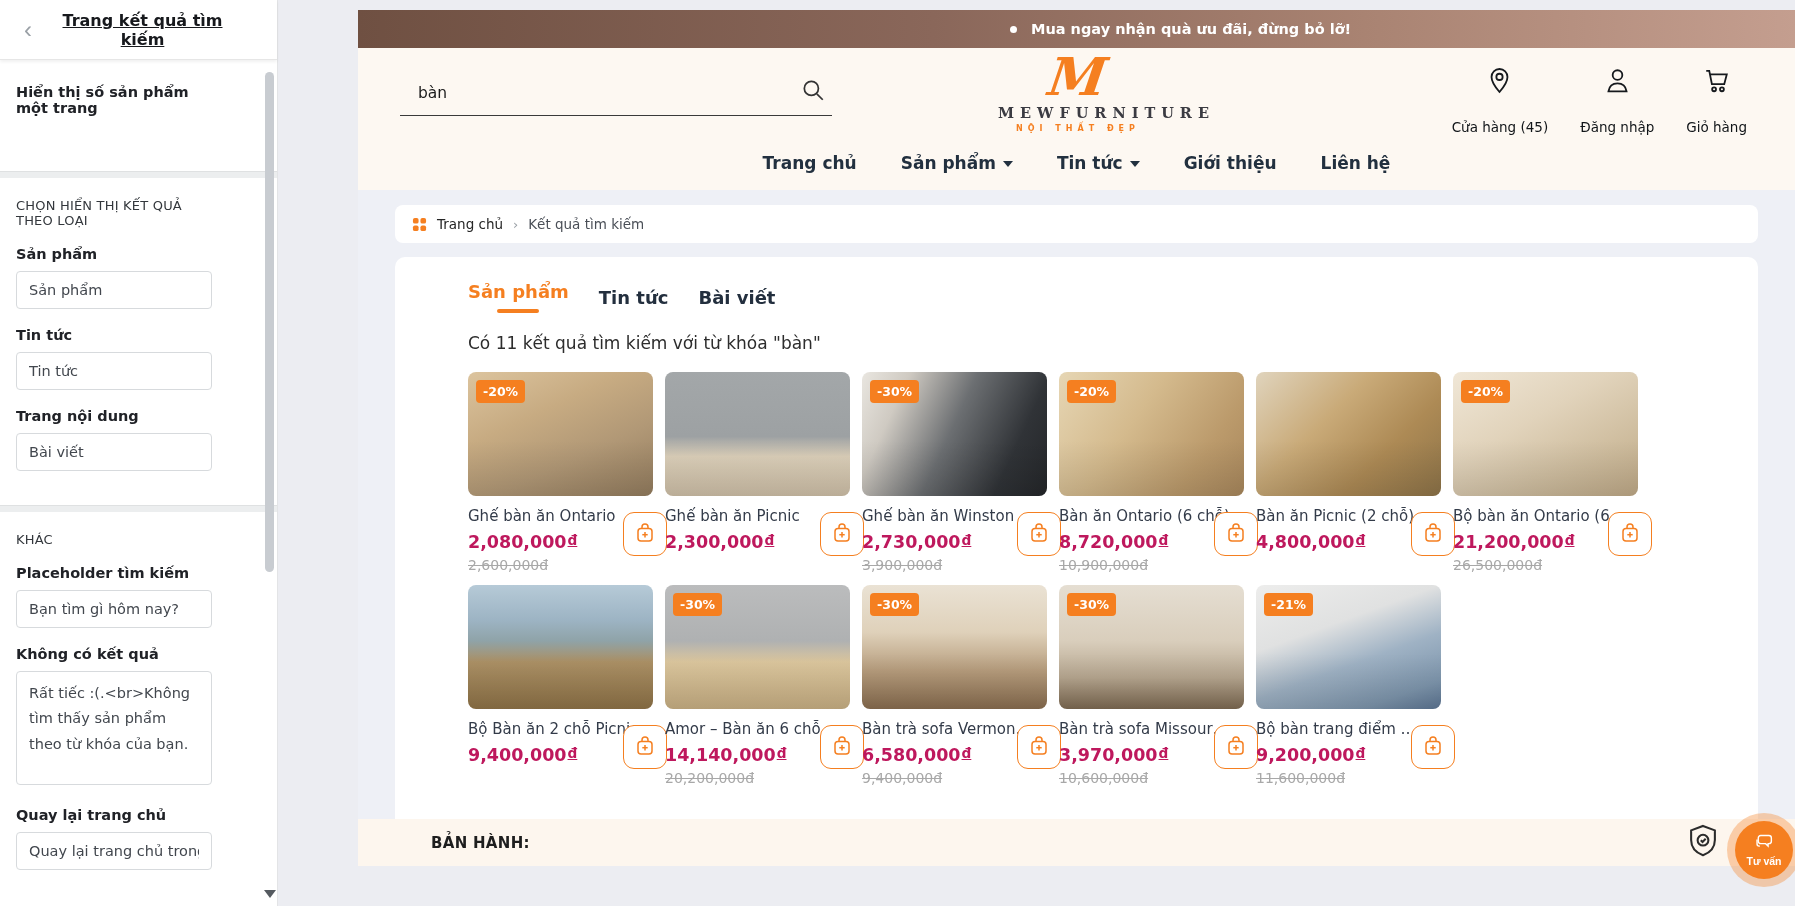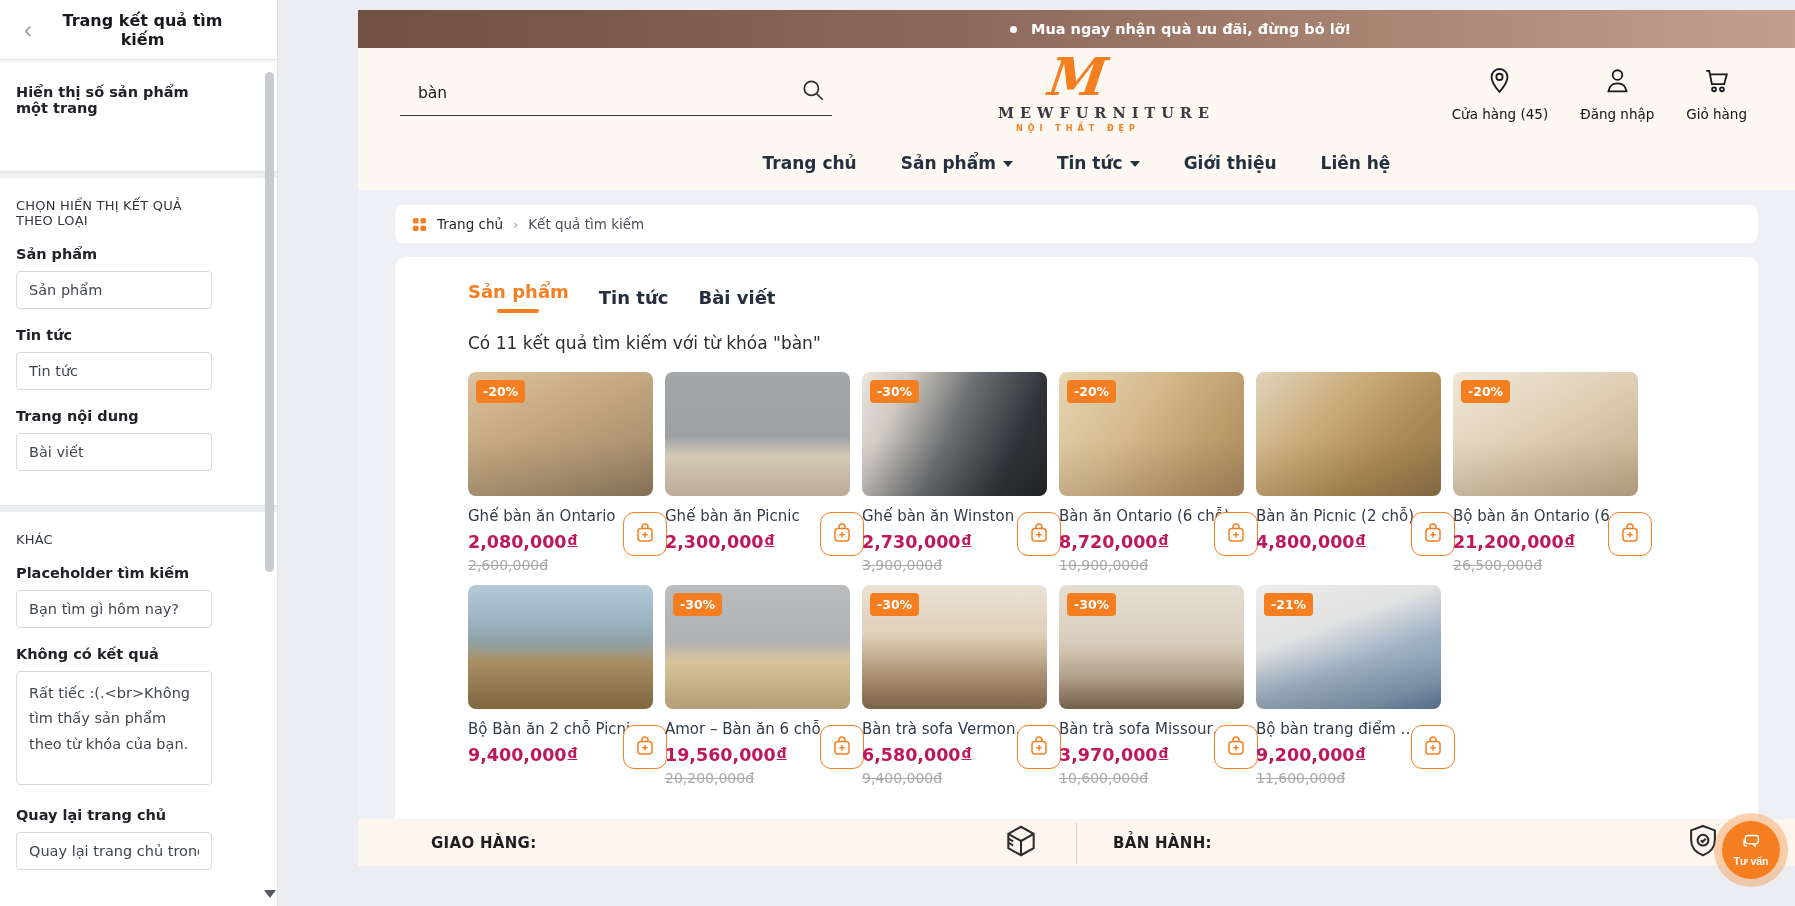--- a/index.html
+++ b/index.html
@@ -6,21 +6,21 @@
   html,body { width:1795px; height:906px; overflow:hidden;
     font-family:"DejaVu Sans","Liberation Sans",sans-serif; background:#ecedf2; }
 
   
   .panel { position:absolute; left:0; top:0; width:278px; height:906px; background:#fff;
     border-right:1px solid #e3e4e6; z-index:5; }
   .panel-header { height:60px; display:flex; align-items:center; padding:0 14px;
     border-bottom:1px solid #e6e6e6; box-shadow:0 2px 3px rgba(0,0,0,.06); position:relative; z-index:2; background:#fff;}
   .back-btn { width:28px; height:28px; border:none; background:none; color:#9aa0a6;
     font-size:24px; line-height:26px; cursor:pointer; }
-  .panel-title { flex:1; text-align:center; font-size:16px; font-weight:bold; color:#17191d; padding-right:20px;}
+  .panel-title { flex:1; text-align:center; font-size:16px; font-weight:bold; color:#17191d; padding-right:20px;text-decoration:underline;}
   .section { padding:20px 62px 6px 16px; }
   .section-heading { font-size:13px; font-weight:normal; color:#33373c; letter-spacing:.2px; margin-bottom:6px;}
   .field { margin-top:18px; }
   .field:first-child { margin-top:4px; }
   .field label { display:block; font-size:14.5px; font-weight:bold; color:#202227; margin-bottom:9px; }
   .field input, .field textarea { width:196px; border:1px solid #d7dadd; border-radius:4px;
     background:#fff; font-family:inherit; font-size:14.5px; color:#42474e; padding:0 12px; height:38px; }
   .field textarea { height:114px; padding:9px 12px; line-height:1.75; resize:none; }
   .divider { height:7px; background:#eceeef; border-top:1px solid #dfe1e2; }
   .sec1-pad { padding-bottom:46px; }
@@ -47,21 +47,21 @@
   .search-btn { border:none; background:none; cursor:pointer; padding:0 6px 8px 0; }
 
   .logo { position:absolute; left:640px; top:4px; width:160px; text-align:center; }
   .logo-mark { font-family:"DejaVu Serif","Liberation Serif",serif; font-style:italic; font-weight:bold;
     font-size:52px; line-height:50px; color:#f57f20; transform:skewX(-8deg); display:inline-block; }
   .logo-name { font-family:"DejaVu Serif","Liberation Serif",serif; font-size:14.5px; font-weight:bold;
     letter-spacing:6px; color:#3b3b42; margin-top:2px; white-space:nowrap; }
   .logo-tagline { font-size:8px; font-weight:bold; letter-spacing:5px; color:#f57f20; margin-top:3px; }
 
   .header-actions { position:absolute; right:48px; top:18px; display:flex; gap:32px; }
-  .action-item { display:flex; flex-direction:column; align-items:center; gap:8px; cursor:pointer;
+  .action-item { display:flex; flex-direction:column; align-items:center; gap:21px; cursor:pointer;
     background:none; border:none; font-family:inherit; }
   .action-item svg { width:29px; height:29px; stroke:#16191d; fill:none; stroke-width:1.5; }
   .action-label { font-size:13.5px; color:#101418; }
 
   .main-nav { height:55px; background:#fdf8f2; display:flex; justify-content:center; align-items:center; gap:44px; }
   .nav-item { display:flex; align-items:center; gap:7px; font-size:17px; font-weight:bold; color:#22303f; cursor:pointer;
     background:none; border:none; font-family:inherit; }
   .nav-caret { width:0; height:0; border-left:5px solid transparent; border-right:5px solid transparent;
     border-top:6px solid #22303f; margin-top:2px; }
 
@@ -110,21 +110,21 @@
   .ph-beige-sofa-set { background:linear-gradient(180deg,#e5ded2 0%,#d9cebc 45%,#b6a68f 75%,#7e6a52 100%); }
   .ph-blue-vanity    { background:linear-gradient(160deg,#ededec 0%,#e0e1e1 35%,#9fb2c4 60%,#7e96ad 85%,#5d7694 100%); }
 
   .site-footer { position:absolute; left:0; bottom:0; width:100%; height:47px; background:#fdf6ee;
     display:flex; align-items:center; padding:0 37px; }
   .footer-col { flex:1; display:flex; align-items:center; justify-content:space-between; padding:0 36px; height:42px; }
   .footer-col + .footer-col { border-left:1px solid #d9d9d9; }
   .footer-label { font-size:15px; font-weight:bold; color:#1e1e1e; letter-spacing:.3px; }
   .footer-col svg { width:38px; height:38px; stroke:#2b2b2b; fill:none; stroke-width:1.3; }
 
-  .chat-btn { position:absolute; right:15px; bottom:27px; width:58px; height:58px; border-radius:50%;
+  .chat-btn { position:absolute; right:2px; bottom:27px; width:58px; height:58px; border-radius:50%;
     background:#f57f20; border:none; cursor:pointer; box-shadow:0 0 0 8px rgba(246,142,60,.40);
     display:flex; flex-direction:column; align-items:center; justify-content:center; gap:1px; z-index:20; }
   .chat-btn svg { width:20px; height:18px; stroke:#fff; fill:none; stroke-width:1.7; }
   .chat-label { font-size:10.5px; font-weight:bold; color:#fff; font-family:inherit; }
 </style>
 </head>
 <body>
 
 <aside class="panel">
   <div class="panel-header">
@@ -443,21 +443,21 @@
             </div>
           </div>
 
           <div class="product-card">
             <div class="photo ph-gray-room-table">
               <span class="badge">-30%</span>
             </div>
             <div class="p-info">
               <div class="p-name">Amor – Bàn ăn 6 chỗ N2</div>
               <div class="p-price">
-                <span>19,560,000</span><span class="p-cur">đ</span>
+                <span>14,140,000</span><span class="p-cur">đ</span>
               </div>
               <div class="p-old">20,200,000đ</div>
               <button class="cart-btn">
                 <span>
                   <svg width="24" height="24" viewBox="0 0 24 24" fill="none" stroke="#f57f20" stroke-width="1.5">
                     <rect x="5" y="7.5" width="14" height="12.5" rx="3"></rect>
                     <path d="M9 7.5V6a3 3 0 0 1 6 0v1.5"></path>
                     <line x1="12" y1="11" x2="12" y2="16.5"></line>
                     <line x1="9.3" y1="13.7" x2="14.7" y2="13.7"></line>
                   </svg>
@@ -532,32 +532,20 @@
                   </svg>
                 </span>
               </button>
             </div>
           </div>
         </div>
     </div>
   </section>
 
   <footer class="site-footer">
-    <div class="footer-col">
-      <span class="footer-label">GIAO HÀNG:</span>
-      <span>
-        <svg width="38" height="38" viewBox="0 0 24 24" fill="none" stroke="#2b2b2b" stroke-width="1.3">
-          <path d="M12 3l8 4.5v9L12 21l-8-4.5v-9z"></path>
-            <path d="M4 7.5l8 4.5 8-4.5"></path>
-            <line x1="12" y1="12" x2="12" y2="21"></line>
-          <line x1="4" y1="10.5" x2="7" y2="12.2"></line>
-            <line x1="4" y1="13" x2="7" y2="14.7"></line>
-        </svg>
-      </span>
-    </div>
     <div class="footer-col">
       <span class="footer-label">BẢN HÀNH:</span>
       <span>
         <svg width="38" height="38" viewBox="0 0 24 24" fill="none" stroke="#2b2b2b" stroke-width="1.3">
           <path d="M12 2.5l7.5 2.8v6c0 4.8-3.2 8-7.5 9.7-4.3-1.7-7.5-4.9-7.5-9.7v-6z"></path>
           <circle cx="12" cy="11.5" r="3.4"></circle>
             <path d="M10.6 11.5l1.1 1.1 2-2"></path>
         </svg>
       </span>
     </div>

